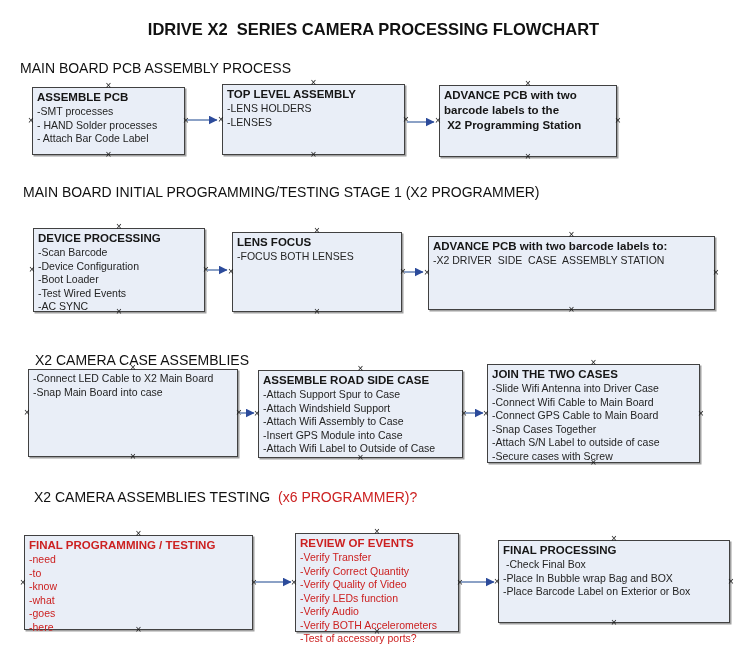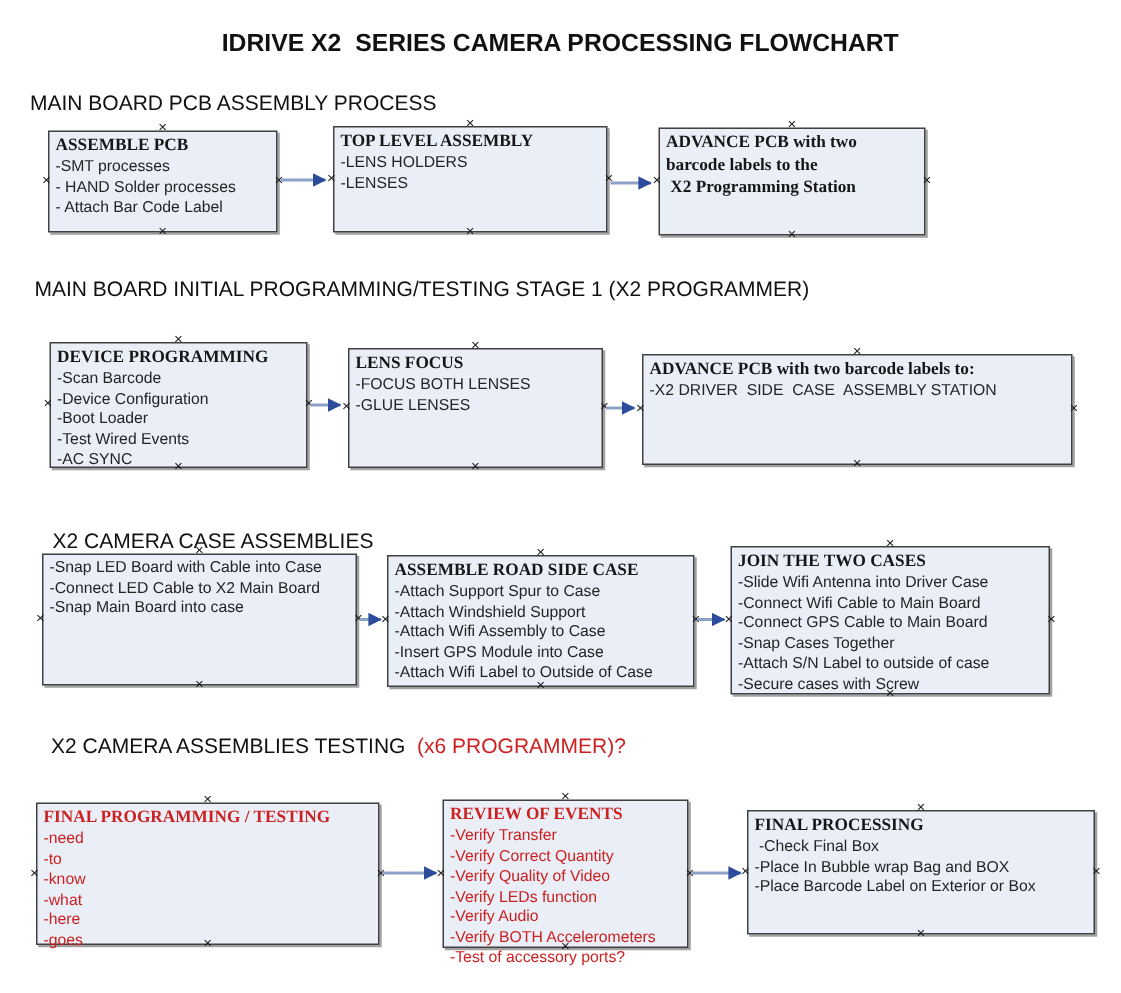--- a/index.html
+++ b/index.html
@@ -14,21 +14,21 @@
   .sec-head{
     position:absolute;font-size:14px;font-weight:normal;white-space:pre;color:#111;
   }
   .sec-head .red-part{color:#cc2121;}
   .box{
     position:absolute;background:#e9eef7;border:1.5px solid #414141;
     box-shadow:1.5px 1.5px 0 rgba(130,130,130,.75);
     padding:2px 3px 2px 4px;box-sizing:border-box;
   }
   .box-title{
-    font-size:11.5px;font-weight:bold;line-height:15px;white-space:pre-wrap;color:#161616;font-family:Liberation Serif, serif;
+    font-size:11.5px;font-weight:bold;line-height:15px;white-space:pre-wrap;color:#161616;
   }
   .box-items{list-style:none;margin:0;padding:0;}
   .box-items li{
     font-size:10.5px;line-height:13.5px;white-space:pre;color:#242424;
   }
   .box.red .box-title,.box.red .box-items li{color:#cc2121;}
   
   .hd{
     position:absolute;font-size:10px;line-height:8px;color:#1a1a1a;
     width:8px;height:8px;text-align:center;pointer-events:none;
@@ -84,60 +84,58 @@
     <div class="box-title">ADVANCE PCB with two
 barcode labels to the
  X2 Programming Station</div>
   </div>
 
   <div class="box" style="left:33px;top:228px;width:172px;height:84px;">
     <span class="hd ht">×</span>
       <span class="hd hb">×</span>
       <span class="hd hl">×</span>
       <span class="hd hr">×</span>
-    <div class="box-title">DEVICE PROGRAMMING</div>
+    <div class="box-title">DEVICE PROCESSING</div>
     <ul class="box-items">
       <li>-Scan Barcode</li>
       <li>-Device Configuration</li>
       <li>-Boot Loader</li>
       <li>-Test Wired Events</li>
       <li>-AC SYNC</li>
     </ul>
   </div>
 
   <div class="box" style="left:232px;top:232px;width:170px;height:80px;">
     <span class="hd ht">×</span>
       <span class="hd hb">×</span>
       <span class="hd hl">×</span>
       <span class="hd hr">×</span>
     <div class="box-title">LENS FOCUS</div>
     <ul class="box-items">
       <li>-FOCUS BOTH LENSES</li>
-      <li>-GLUE LENSES</li>
     </ul>
   </div>
 
   <div class="box" style="left:428px;top:236px;width:287px;height:74px;">
     <span class="hd ht">×</span>
       <span class="hd hb">×</span>
       <span class="hd hl">×</span>
       <span class="hd hr">×</span>
     <div class="box-title">ADVANCE PCB with two barcode labels to:</div>
     <ul class="box-items">
       <li>-X2 DRIVER  SIDE  CASE  ASSEMBLY STATION</li>
     </ul>
   </div>
 
   <div class="box" style="left:28px;top:369px;width:210px;height:88px;">
     <span class="hd ht">×</span>
       <span class="hd hb">×</span>
       <span class="hd hl">×</span>
       <span class="hd hr">×</span>
     <ul class="box-items">
-      <li>-Snap LED Board with Cable into Case</li>
       <li>-Connect LED Cable to X2 Main Board</li>
       <li>-Snap Main Board into case</li>
     </ul>
   </div>
 
   <div class="box" style="left:258px;top:370px;width:205px;height:88px;">
     <span class="hd ht">×</span>
       <span class="hd hb">×</span>
       <span class="hd hl">×</span>
       <span class="hd hr">×</span>
@@ -171,22 +169,22 @@
     <span class="hd ht">×</span>
       <span class="hd hb">×</span>
       <span class="hd hl">×</span>
       <span class="hd hr">×</span>
     <div class="box-title">FINAL PROGRAMMING / TESTING</div>
     <ul class="box-items">
       <li>-need</li>
       <li>-to</li>
       <li>-know</li>
       <li>-what</li>
+      <li>-goes</li>
       <li>-here</li>
-      <li>-goes</li>
     </ul>
   </div>
 
   <div class="box red" style="left:295px;top:533px;width:164px;height:99px;">
     <span class="hd ht">×</span>
       <span class="hd hb">×</span>
       <span class="hd hl">×</span>
       <span class="hd hr">×</span>
     <div class="box-title">REVIEW OF EVENTS</div>
     <ul class="box-items">

